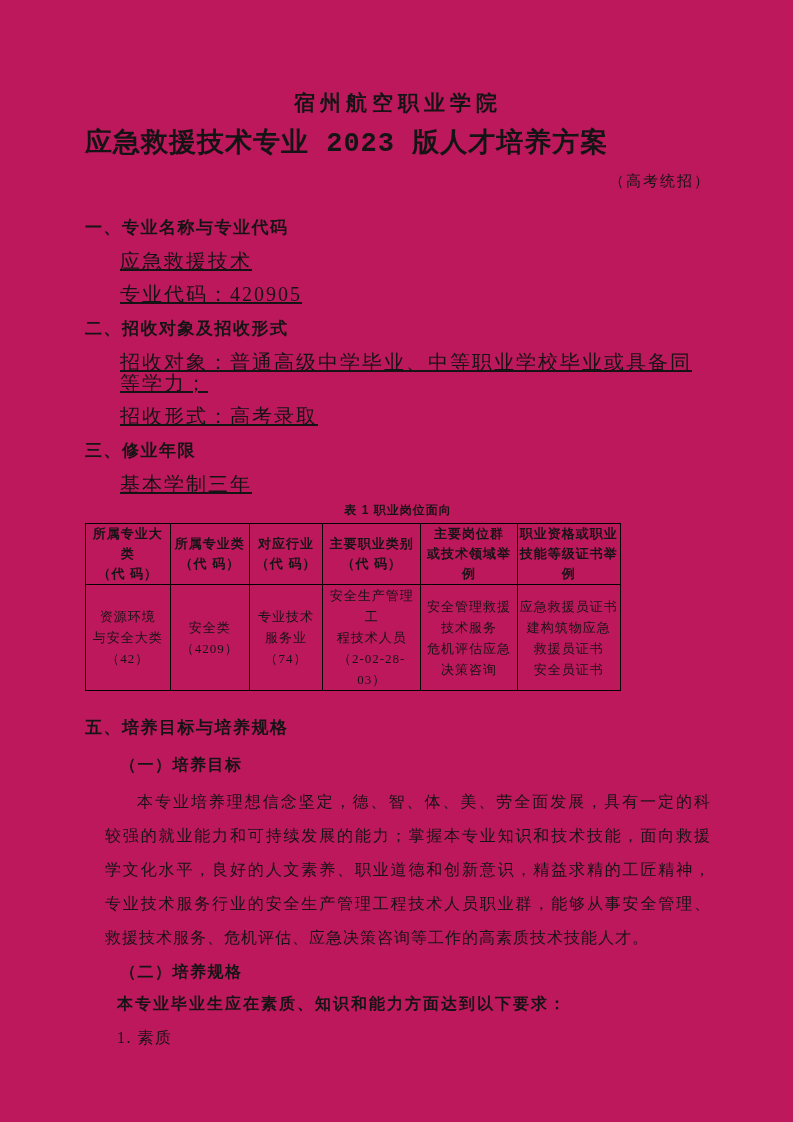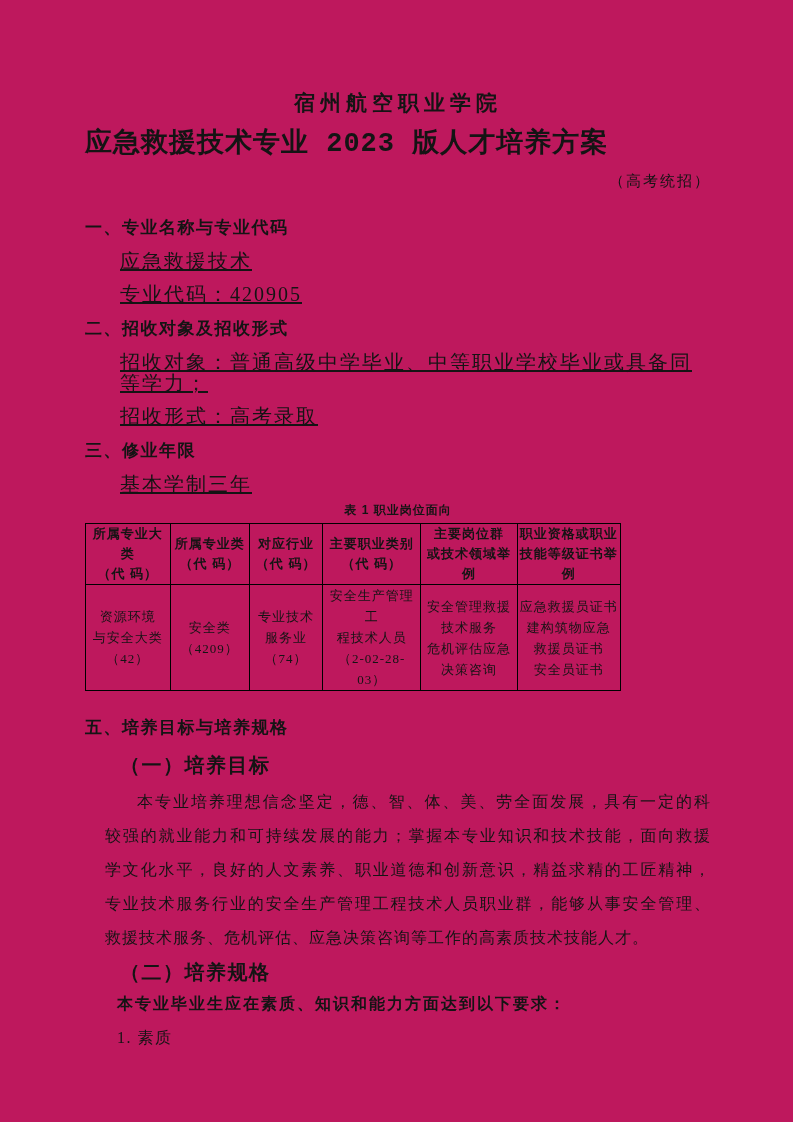--- a/index.html
+++ b/index.html
@@ -87,21 +87,21 @@
   }
   table.career td {
     font-size: 13px;
     line-height: 21px;
     height: 88px;
     font-weight: normal;
   }
   .sub-heading {
     font-family: "Liberation Sans", sans-serif;
     font-weight: bold;
-    font-size: 20px;
+    font-size: 16px;
     line-height: 22px;
     letter-spacing: 1.5px;
     margin: 15px 0 0 35px;
   }
   .sub-heading.second { margin-top: 6px; }
   .para { margin-top: 9px; margin-left: 20px; }
   .para-line {
     font-size: 16px;
     line-height: 34px;
     letter-spacing: 1px;

